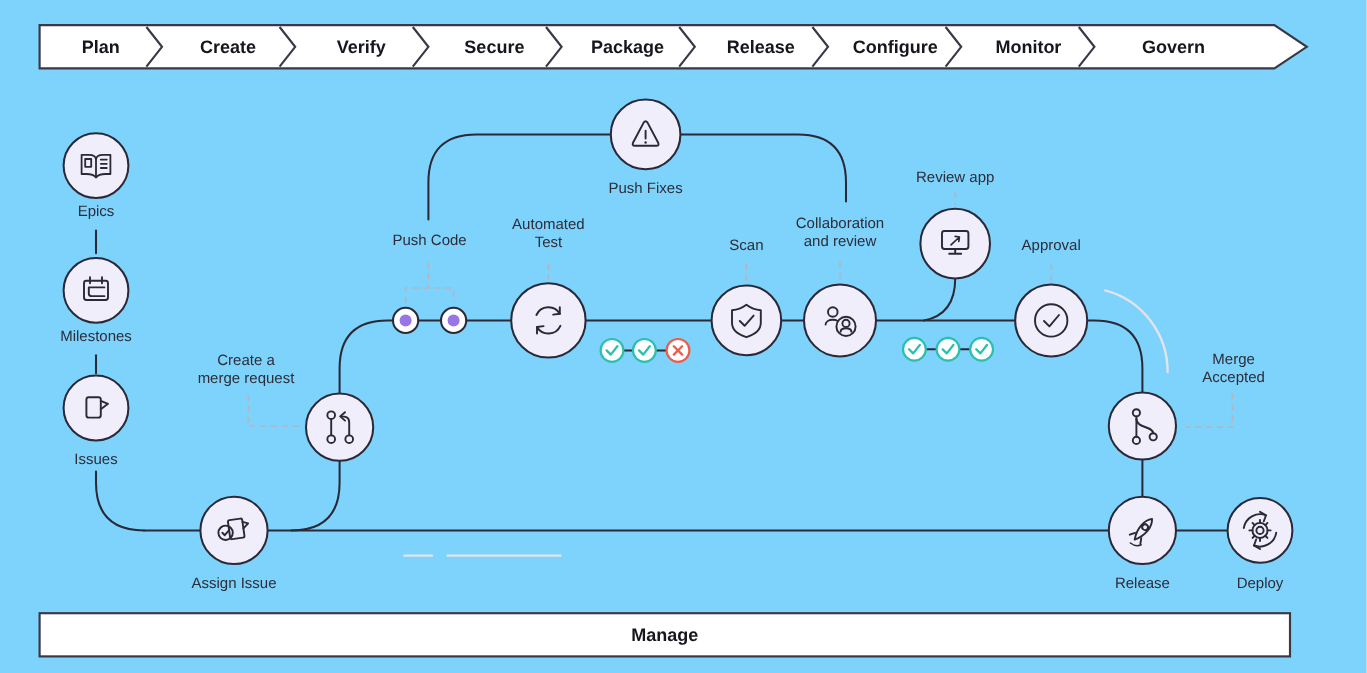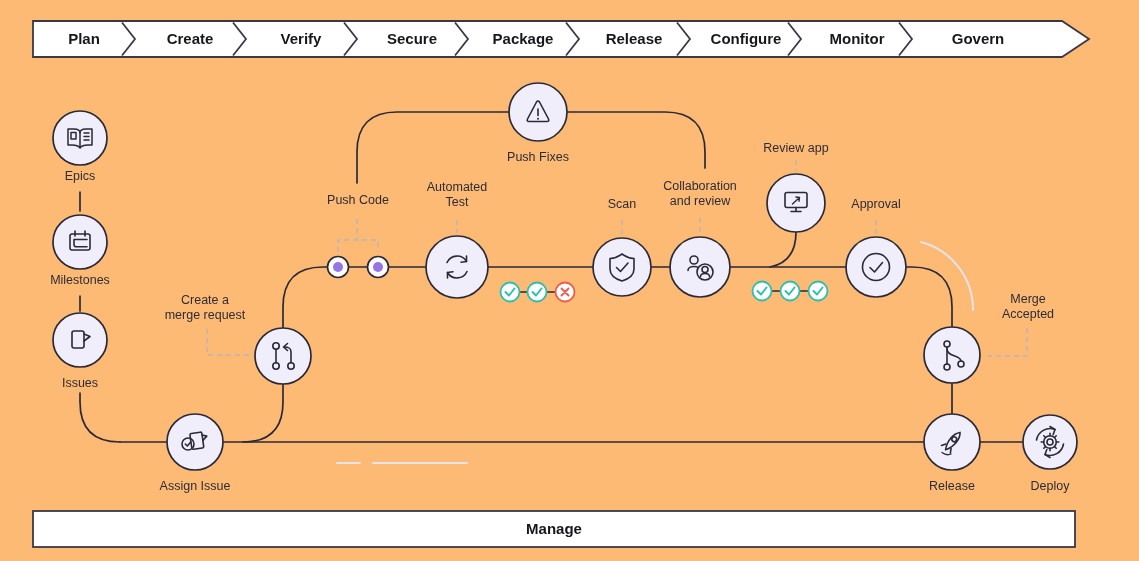--- a/index.html
+++ b/index.html
@@ -1,16 +1,16 @@
 <!DOCTYPE html>
 <html><head>
 <meta charset="utf-8">
 <style>
   html,body{margin:0;padding:0;background:#ffffff;font-family:"Liberation Sans",sans-serif;}
-  .canvas{position:relative;width:1139px;height:561px;background:#fdba74;overflow:hidden;}
+  .canvas{position:relative;width:1139px;height:561px;background:#7dd3fc;overflow:hidden;}
   svg{display:block;}
   .stage-label{font-family:"Liberation Sans",sans-serif;font-size:15px;font-weight:700;fill:#17161d;}
   .manage-label{font-family:"Liberation Sans",sans-serif;font-size:15px;font-weight:700;fill:#17161d;}
   .node-label{font-family:"Liberation Sans",sans-serif;font-size:12.5px;fill:#2e2c38;}
   .bar{fill:#ffffff;stroke:#3a3847;stroke-width:1.8;}
   .chev{fill:none;stroke:#3a3847;stroke-width:1.8;}
   .ln{fill:none;stroke:#2b2937;stroke-width:1.7;stroke-linecap:round;}
   .dash{fill:none;stroke:#b5b5bf;stroke-width:1.4;stroke-dasharray:5 4;}
   .faint{fill:none;stroke:#e3e3e9;stroke-width:2;stroke-linecap:round;}
   .node{fill:#f1eefb;stroke:#2b2937;stroke-width:1.7;}

